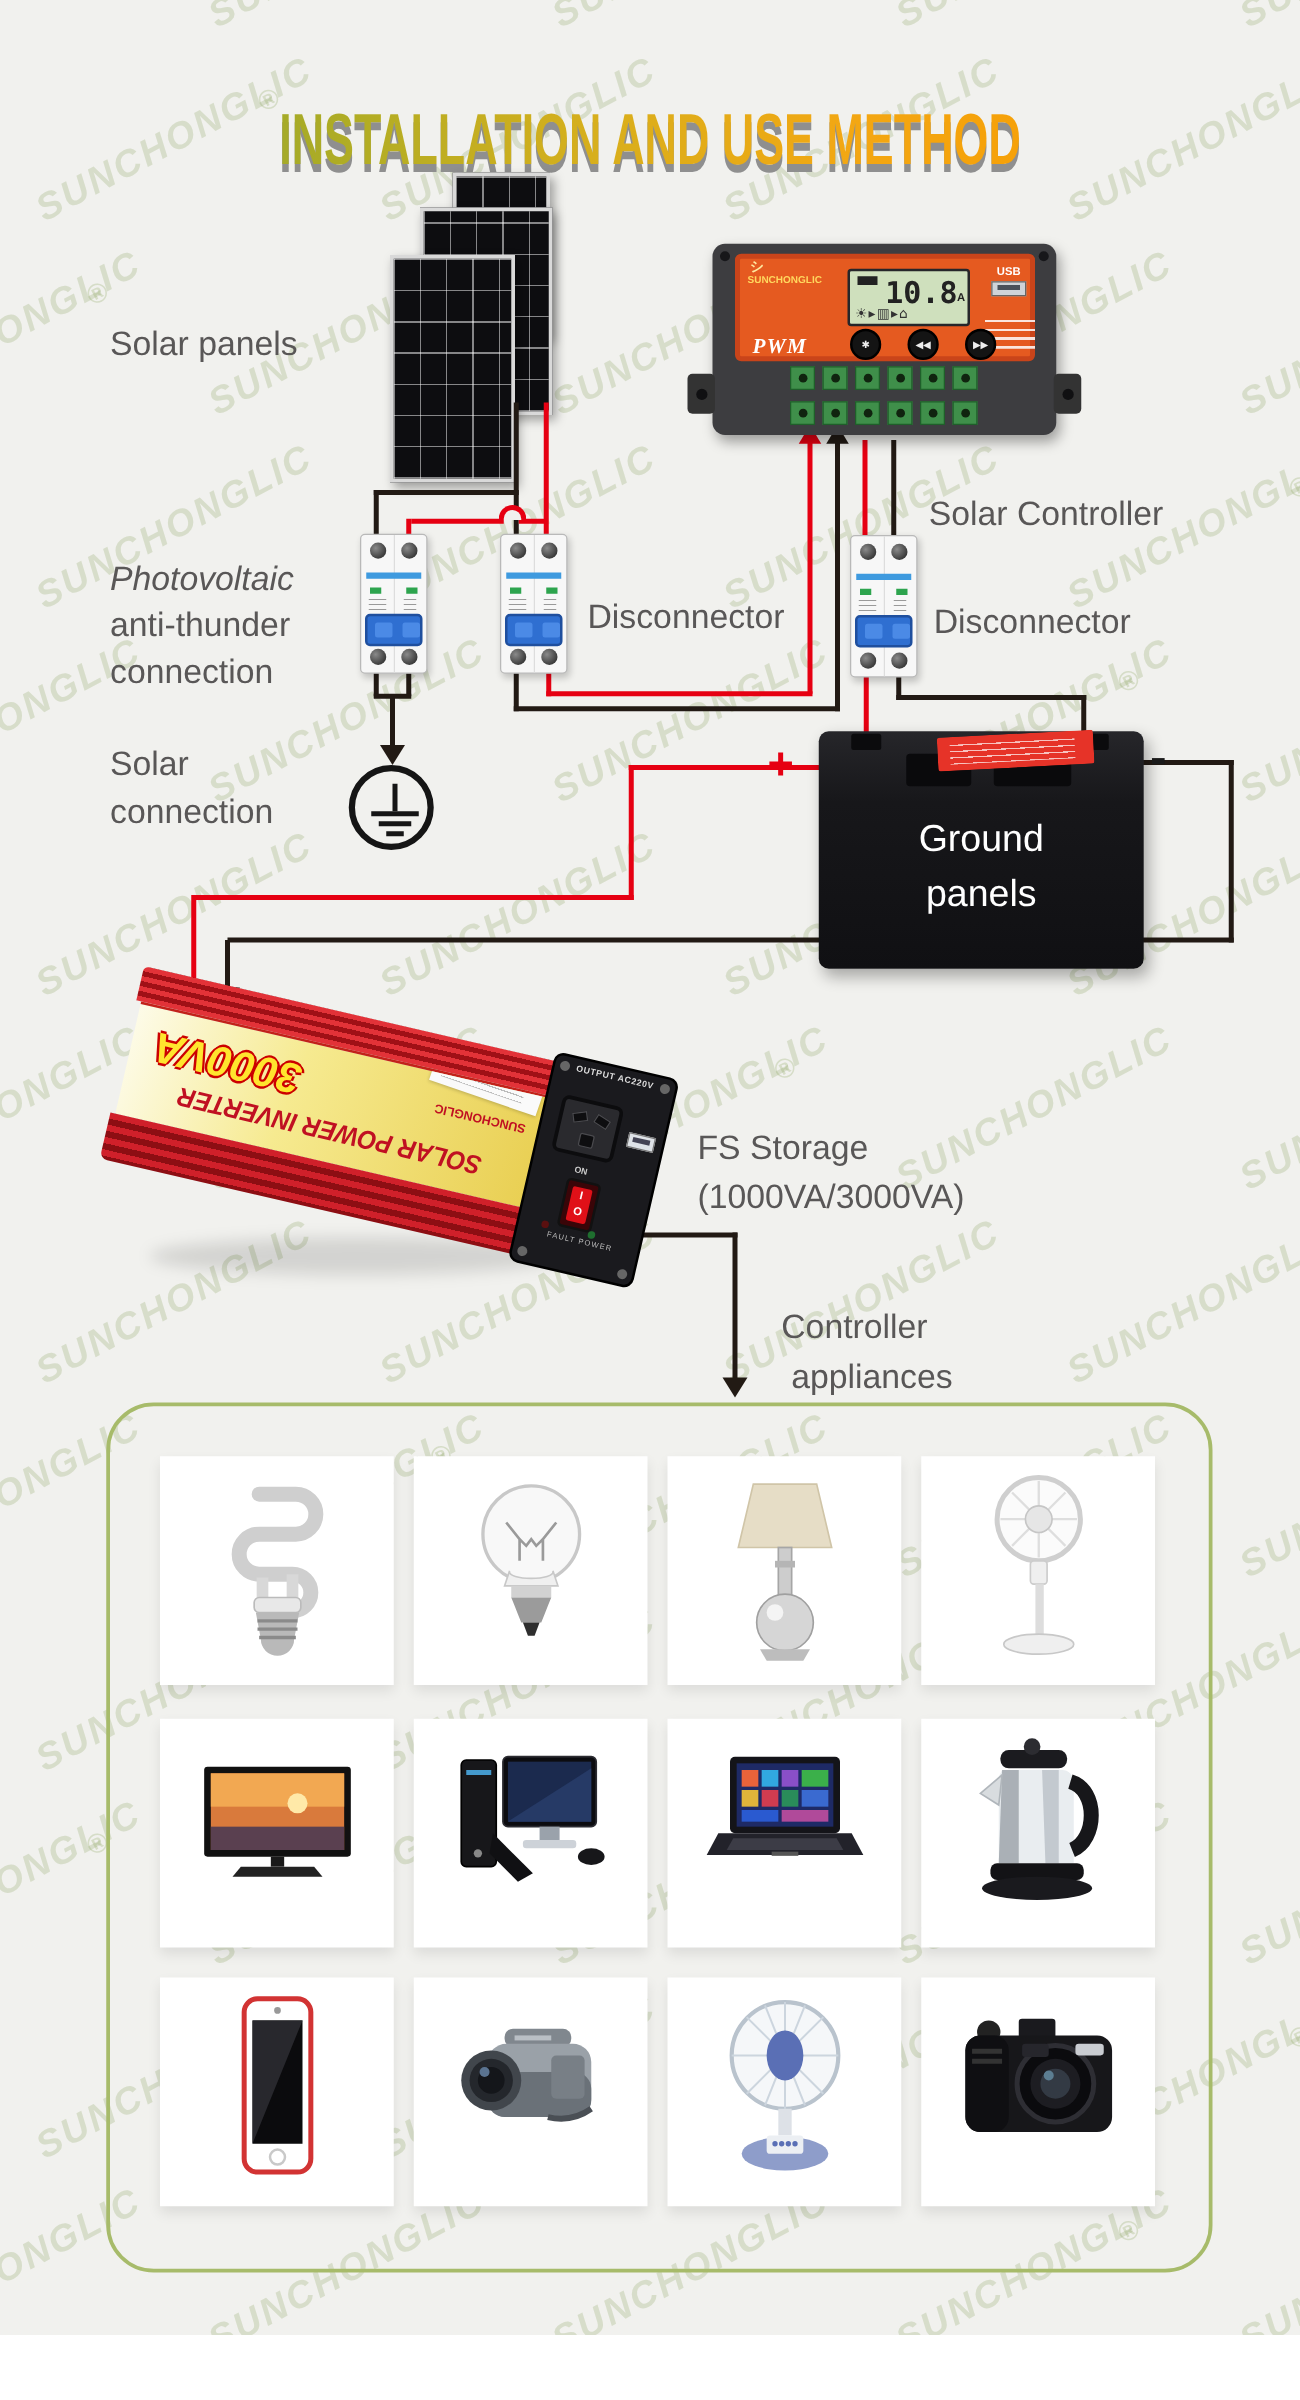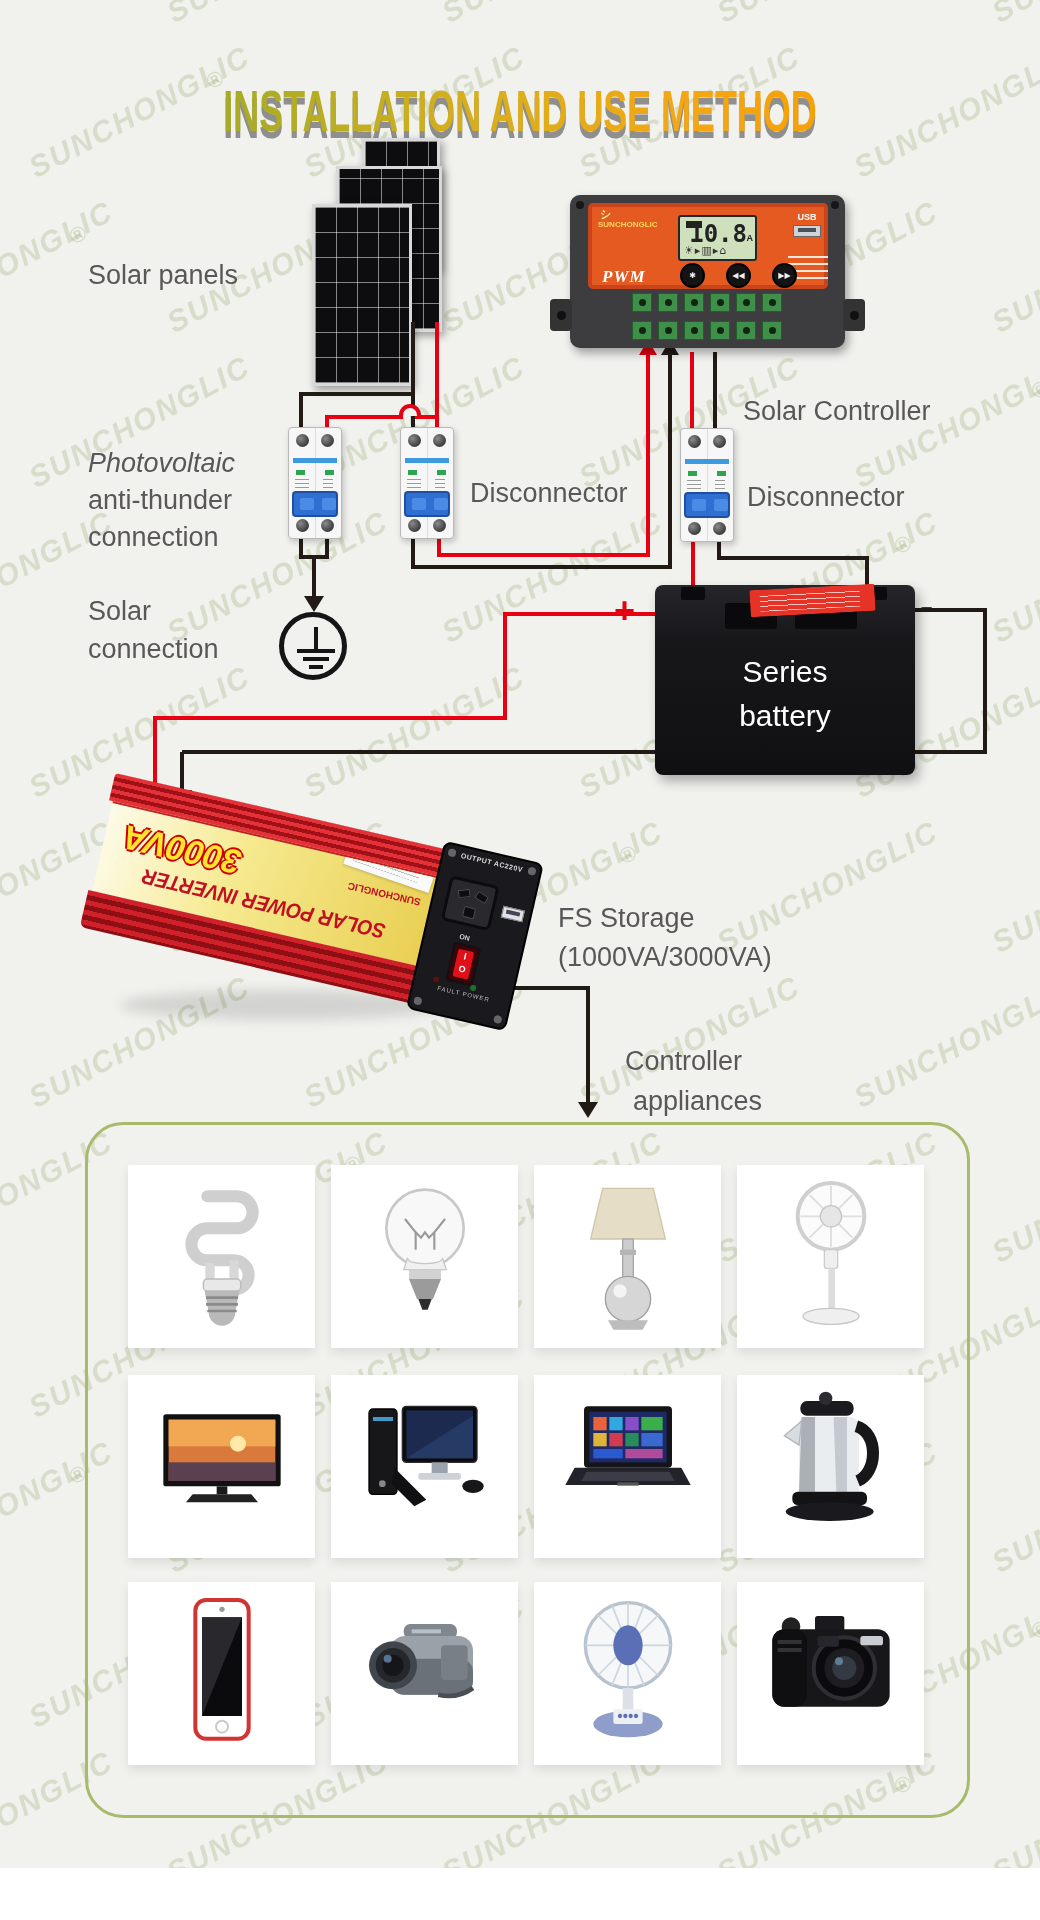--- a/index.html
+++ b/index.html
@@ -60,21 +60,21 @@
   .bk-txt{position:absolute;background:repeating-linear-gradient(0deg,#9a9a9a 0 1px,transparent 1px 4px);}
   
   #ctrl{position:absolute;left:570px;top:195px;width:275px;height:153px;background:#3d3d40;
       border-radius:10px;box-shadow:3px 5px 10px rgba(0,0,0,.35);}
   .ear{position:absolute;width:22px;height:32px;background:#333;border-radius:4px;}
   .ear:before{content:"";position:absolute;left:7px;top:12px;width:9px;height:9px;border-radius:50%;background:#101012;}
   #face{position:absolute;left:18px;top:8px;width:240px;height:86px;background:#e55a20;
       border:4px solid #c9441a;border-radius:5px;box-sizing:border-box;}
   #clogo{position:absolute;left:6px;top:3px;width:76px;color:#ffd75e;font:bold 8px "Liberation Sans",sans-serif;line-height:9px;}
   #clogo .sq{color:#ffe9a0;font-size:11px;letter-spacing:2px;}
-  #lcd{position:absolute;left:86px;top:8px;width:79px;height:46px;background:#cfe0bd;
+  #lcd{position:absolute;left:86px;top:8px;width:98px;height:46px;background:#cfe0bd;
       border:2px solid #26262a;border-radius:3px;box-sizing:border-box;}
   #lcdval{position:absolute;right:8px;top:3px;font:bold 24px "DejaVu Sans Mono",monospace;color:#222;}
   #lcdunit{position:absolute;right:2px;top:16px;font:bold 9px "Liberation Sans",sans-serif;color:#222;}
   #lcdicons{position:absolute;left:4px;bottom:2px;font:11px "DejaVu Sans",sans-serif;color:#333;letter-spacing:1px;}
   #lcdbatt{position:absolute;left:6px;top:4px;width:16px;height:7px;background:#222;}
   #usbbox{position:absolute;left:196px;top:5px;width:38px;height:36px;color:#fff;
       font:bold 9px "Liberation Sans",sans-serif;text-align:center;}
   #usbport{margin:3px auto 0;width:28px;height:12px;background:#cfd3d8;border:1px solid #666;box-sizing:border-box;}
   #usbport:before{content:"";display:block;margin:2px auto 0;width:18px;height:4px;background:#49505a;}
   #cspec{position:absolute;left:196px;top:46px;width:40px;height:26px;
@@ -337,22 +337,22 @@
   <div class="lbl" style="left:747px;top:482px;">Disconnector</div>
   <div class="lbl" style="left:88px;top:596px;">Solar</div>
   <div class="lbl" style="left:88px;top:634px;">connection</div>
 
   <div id="batt">
     <div class="post" style="left:26px;"></div>
     <div class="post" style="left:208px;"></div>
     <div class="blk1"></div>
       <div class="blk2"></div>
     <div id="bsticker"></div>
-    <div class="btxt" style="top:70px;">Series</div>
-    <div class="btxt" style="top:114px;">battery</div>
+    <div class="btxt" style="top:70px;">Ground</div>
+    <div class="btxt" style="top:114px;">panels</div>
   </div>
   <div id="bplus">+</div>
   <div id="bminus">-</div>
 
   <div id="invshadow"></div>
   <div id="inv">
     <div id="invfins-top"></div>
     <div id="invlabel">
       <div id="invpow">
           <span class="flip">3000VA</span>

